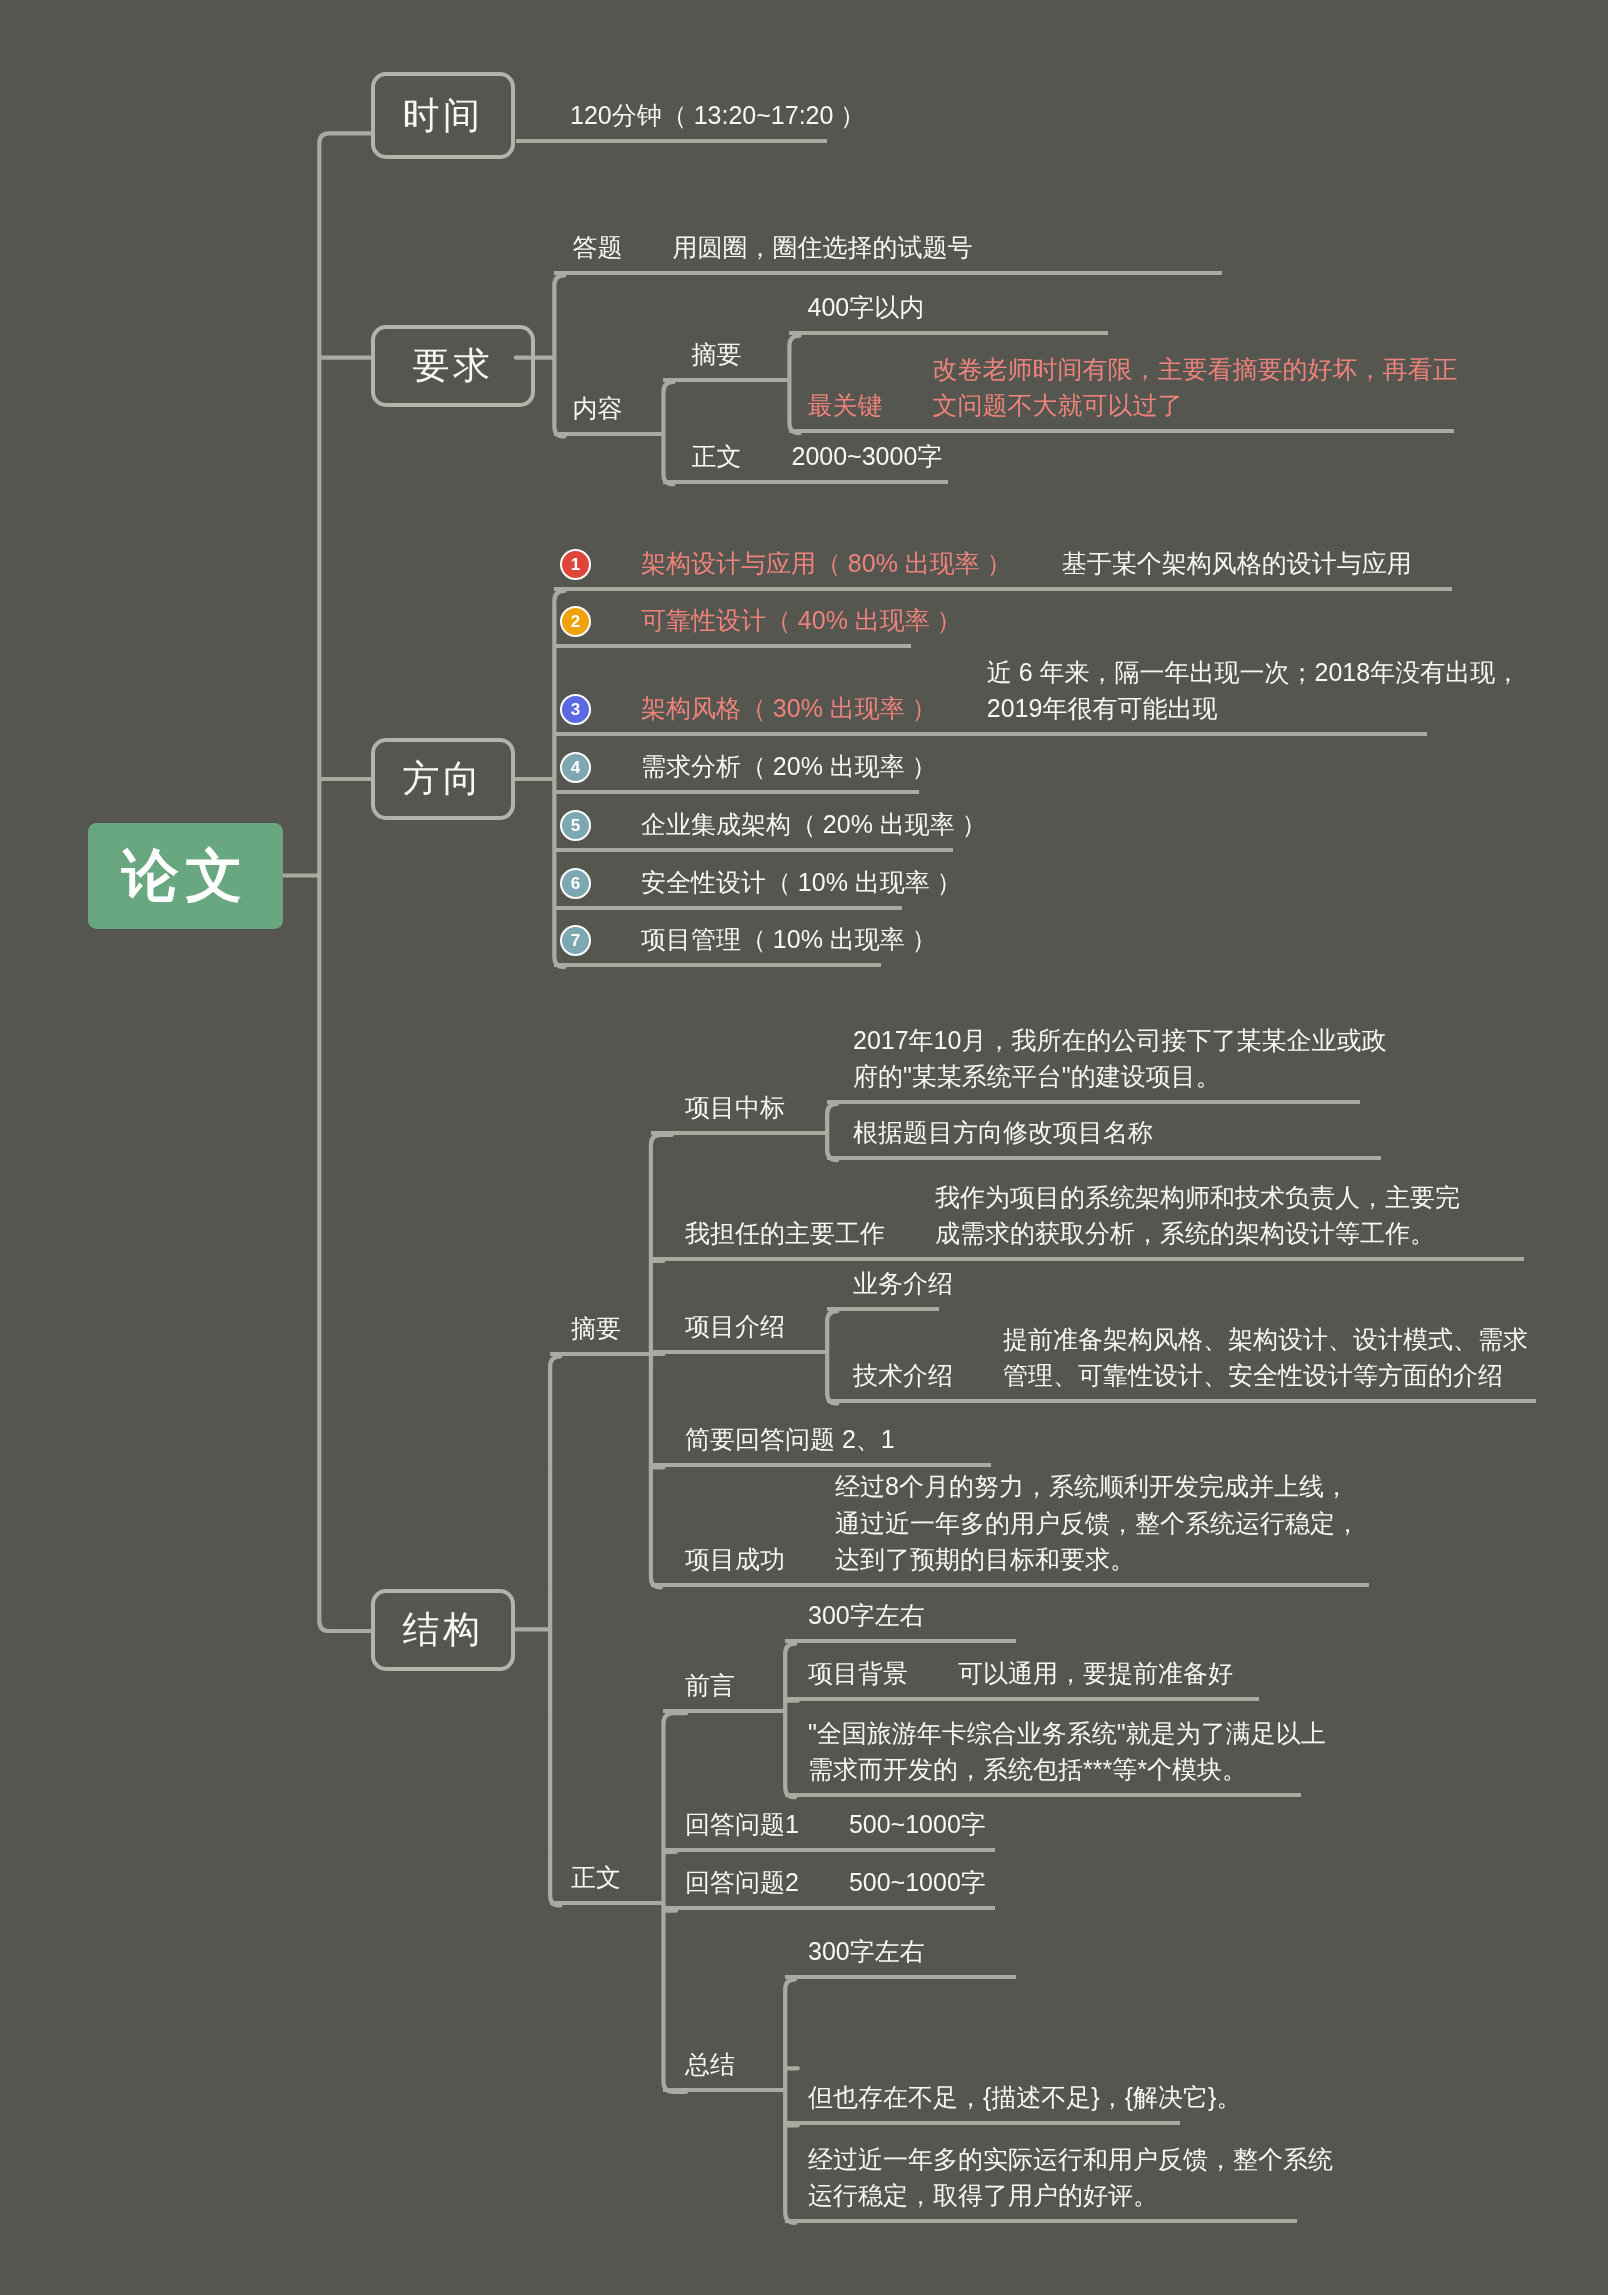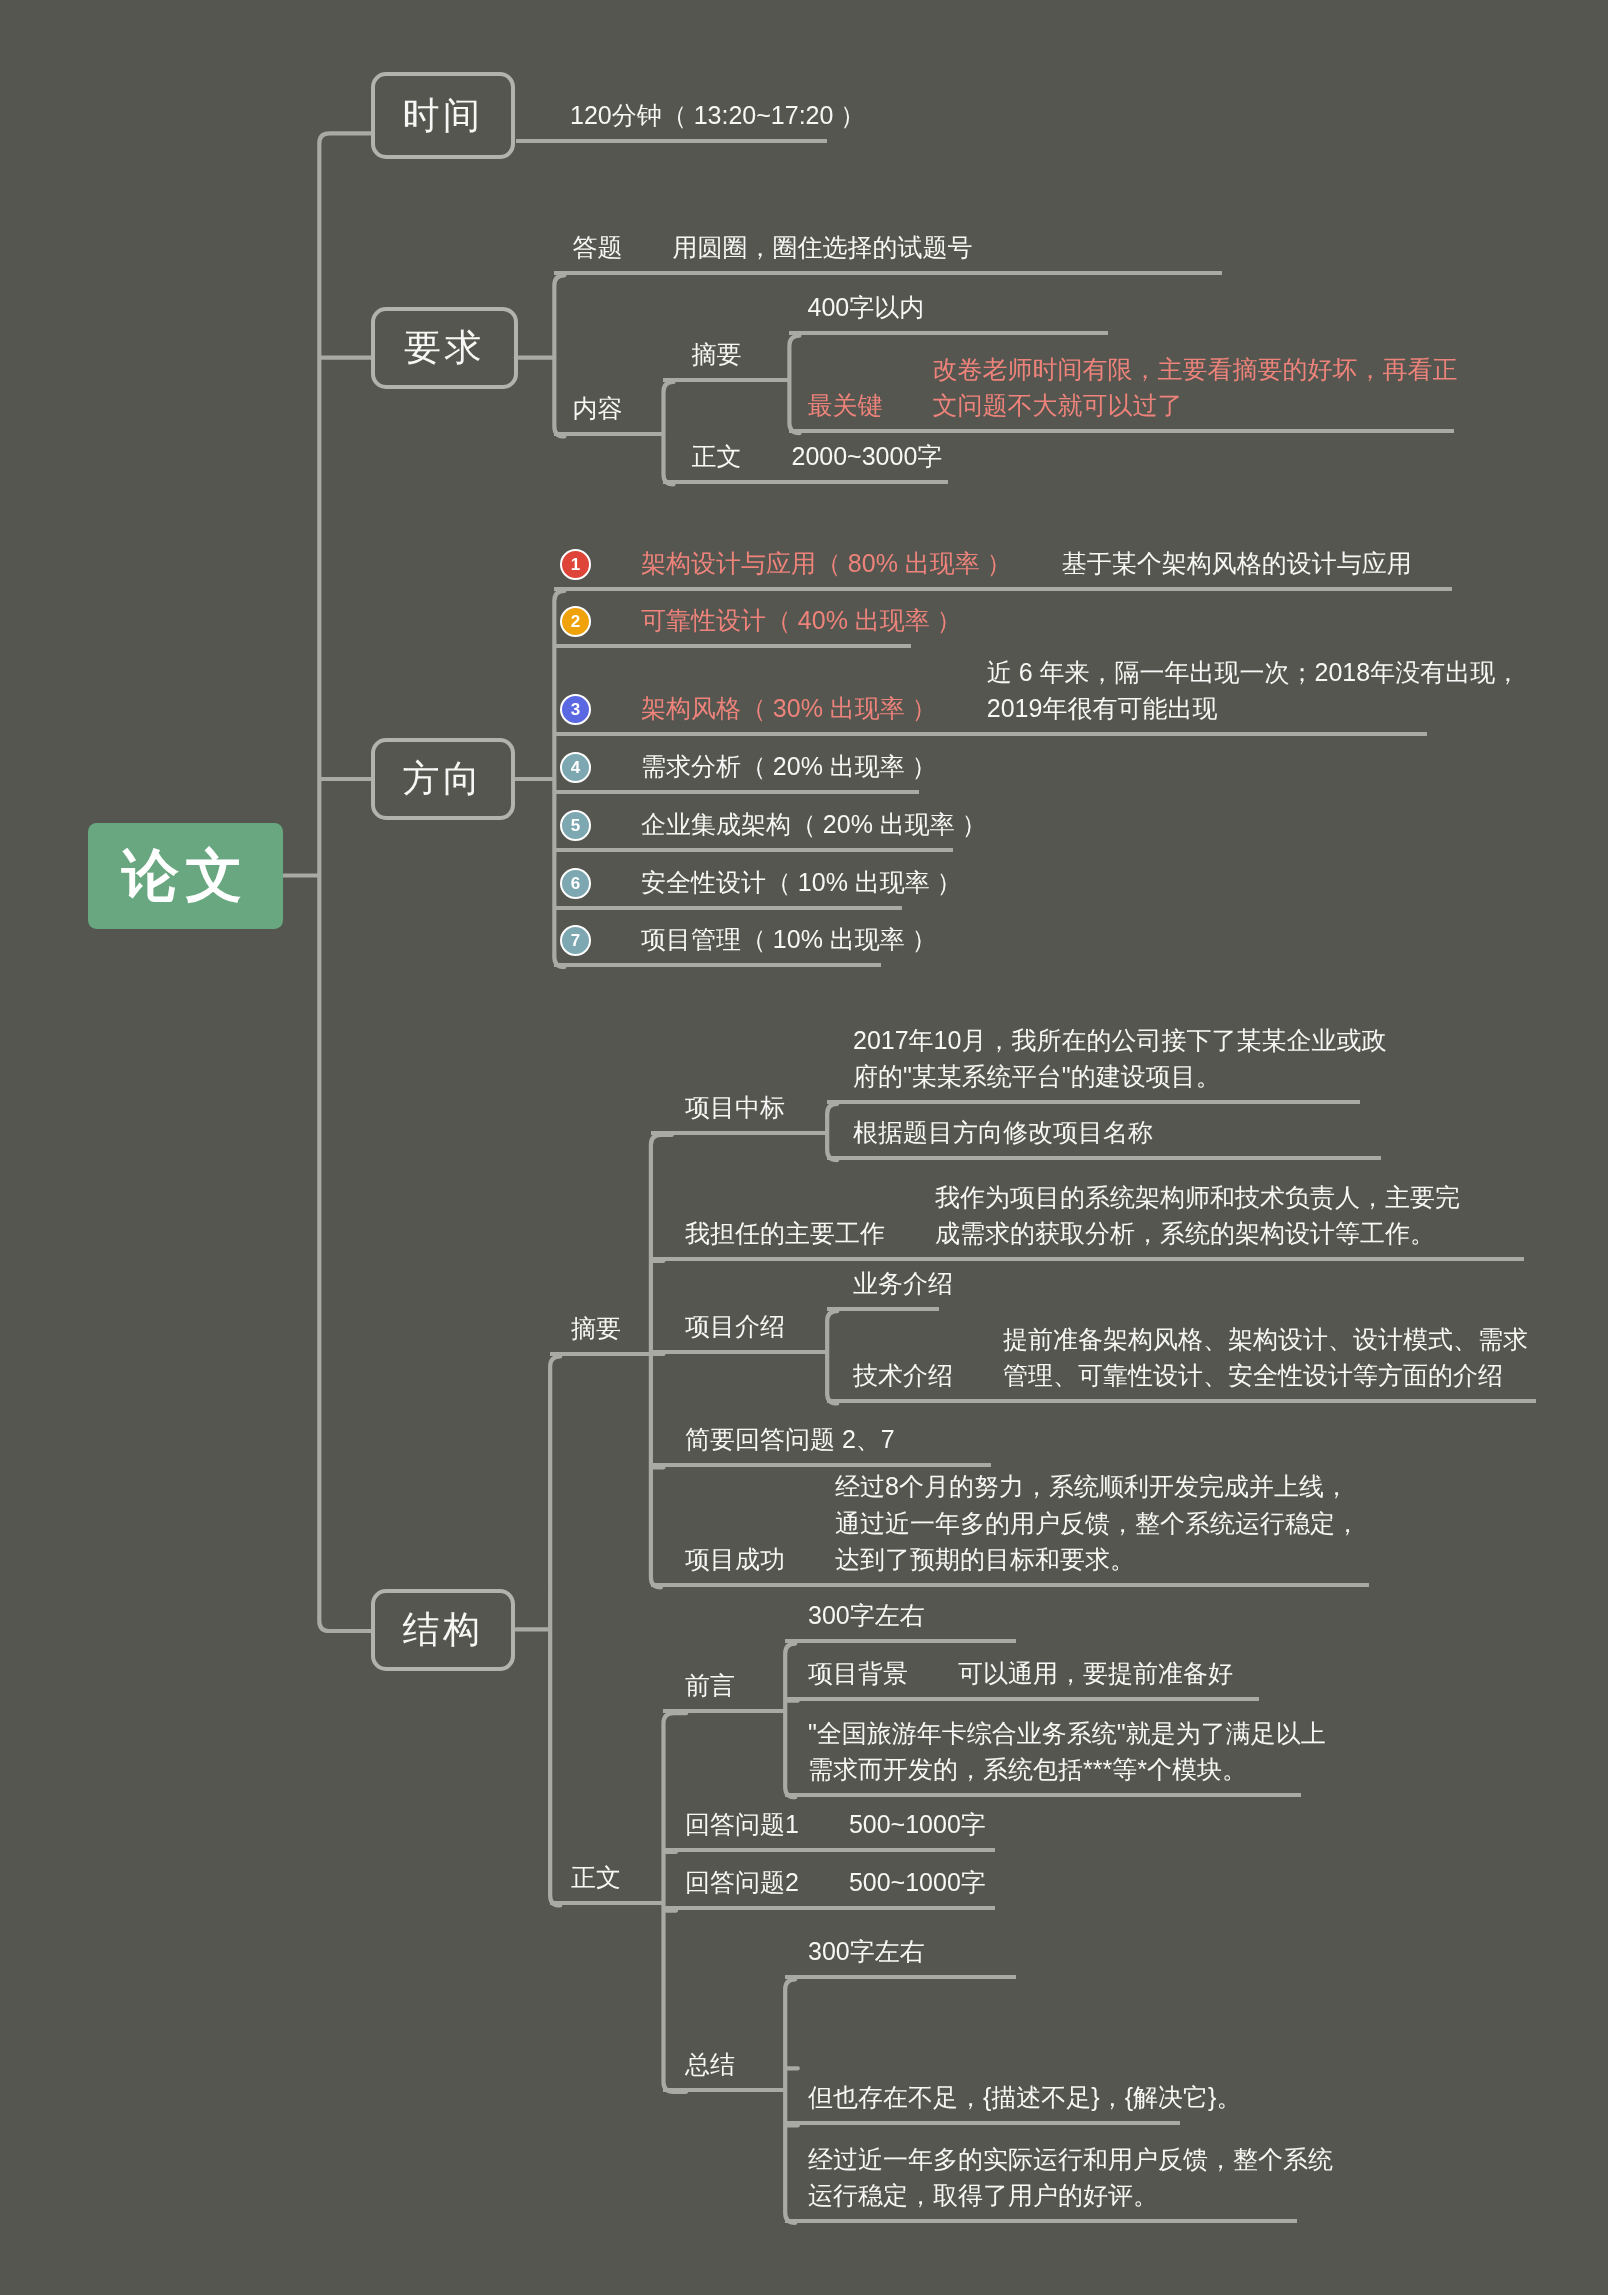--- a/index.html
+++ b/index.html
@@ -42,21 +42,21 @@
       M985 1613 V1574 Q985 1562 997 1562 M985 1613 V1660 Q985 1672 997 1672
       M817 2041 H802 Q790 2041 790 2053 V2480 Q790 2492 802 2492 H817
       M790 2206 H805 M790 2276 H805
       M935 2041 V1970 Q935 1958 947 1958 M935 2041 V2129 Q935 2141 947 2141 M935 2026 H950
       M935 2492 V2370 Q935 2358 947 2358 M935 2492 V2636 Q935 2648 947 2648
       M935 2464 H950 M935 2532 H950"></path>
   </svg>
 
   <div class="root" style="left:88px;top:823px;width:195px;height:106px;">论文</div>
   <div class="node" style="left:371px;top:72px;width:144px;height:87px;">时间</div>
-  <div class="node" style="left:371px;top:307px;width:147px;height:82px;">要求</div>
+  <div class="node" style="left:371px;top:325px;width:164px;height:82px;">要求</div>
   <div class="node" style="left:371px;top:738px;width:144px;height:82px;font-family:Liberation Serif, serif;">方向</div>
   <div class="node" style="left:371px;top:1589px;width:144px;height:82px;">结构</div>
 
   <div class="row" style="left:516px;width:311px;bottom:2152px;padding-left:54px;">
     <span class="t">120分钟（ 13:20~17:20 ）</span>
   </div>
 
   <div class="row" style="left:554px;width:668px;bottom:2020px;padding-left:18.5px;align-items:center;">
     <span class="t">答题</span>
     <span class="t">用圆圈，圈住选择的试题号</span>
@@ -145,21 +145,21 @@
     <span class="t">业务介绍</span>
   </div>
   <div class="row" style="left:827px;width:709px;bottom:892px;padding-left:26px;">
     <span class="t">技术介绍</span>
     <span class="t ml">
       <span class="ln">提前准备架构风格、架构设计、设计模式、需求</span>
       <span class="ln">管理、可靠性设计、安全性设计等方面的介绍</span>
     </span>
   </div>
   <div class="row" style="left:651px;width:340px;bottom:828px;padding-left:34px;">
-    <span class="t">简要回答问题 2、7</span>
+    <span class="t">简要回答问题 2、1</span>
   </div>
   <div class="row" style="left:651px;width:718px;bottom:708px;padding-left:34px;">
     <span class="t">项目成功</span>
     <span class="t ml">
       <span class="ln">经过8个月的努力，系统顺利开发完成并上线，</span>
       <span class="ln">通过近一年多的用户反馈，整个系统运行稳定，</span>
       <span class="ln">达到了预期的目标和要求。</span>
     </span>
   </div>
 

